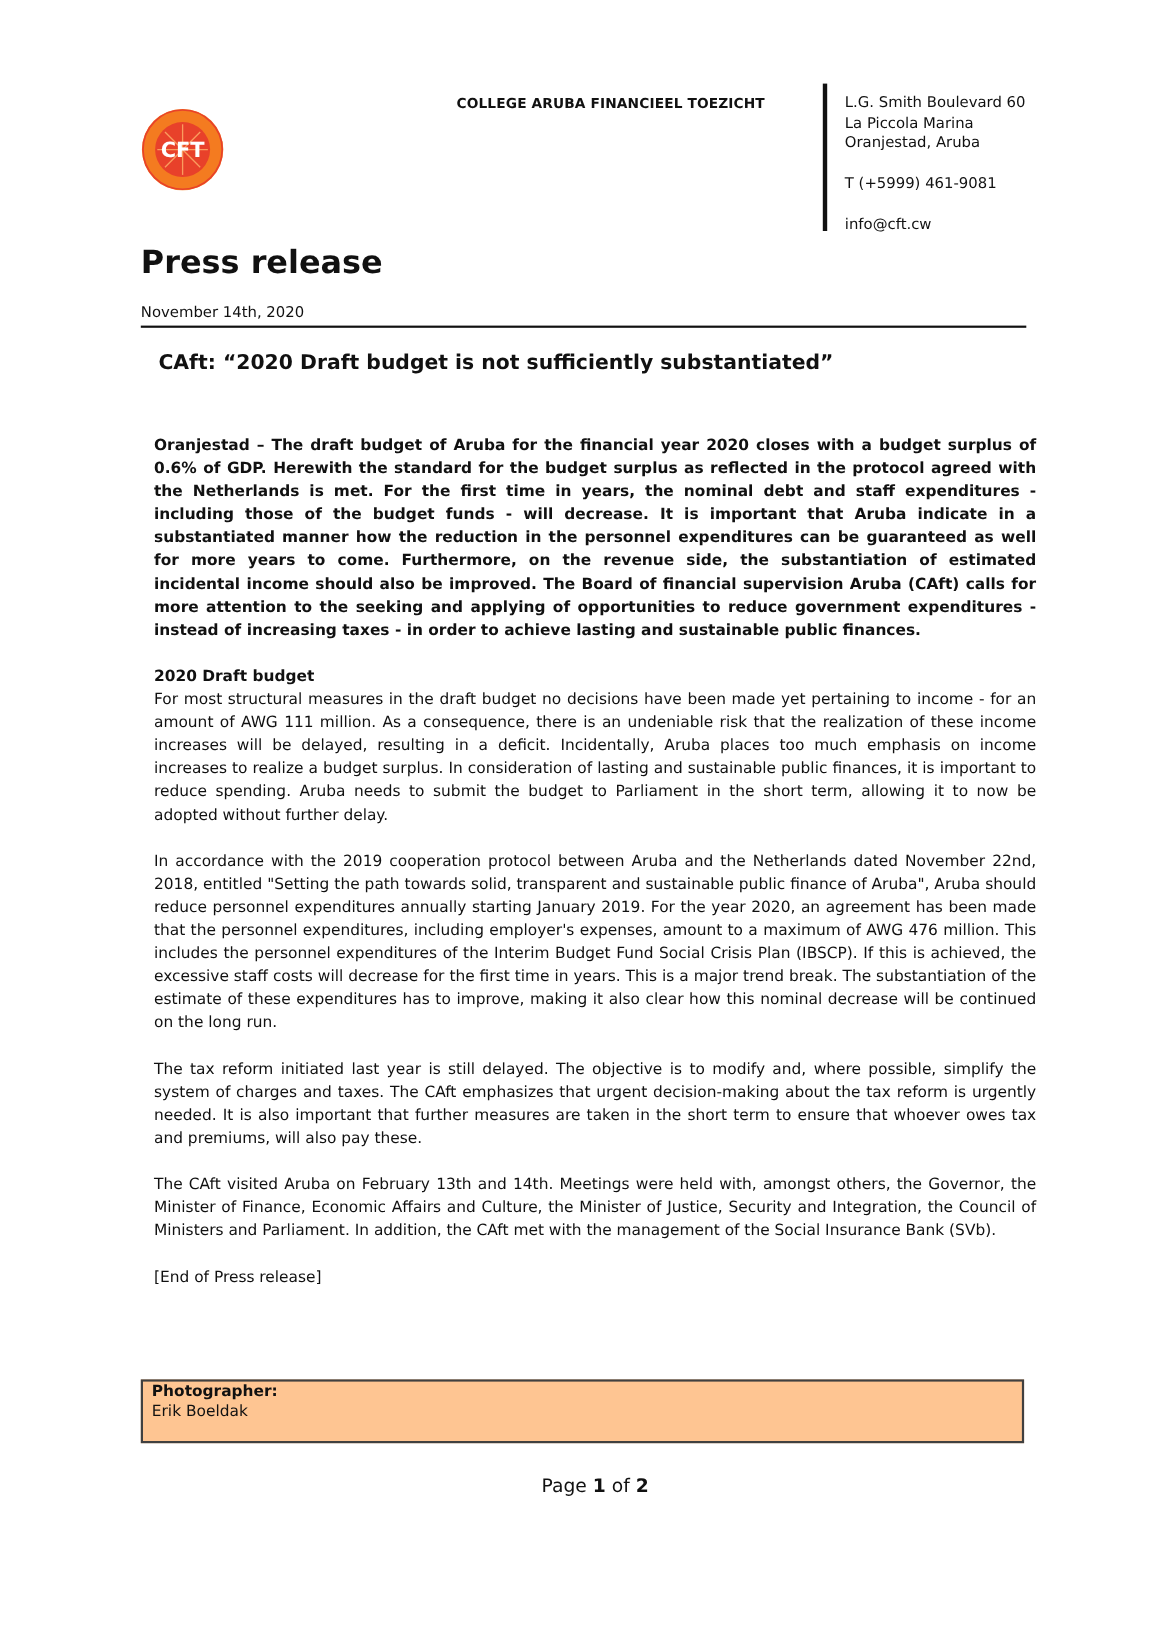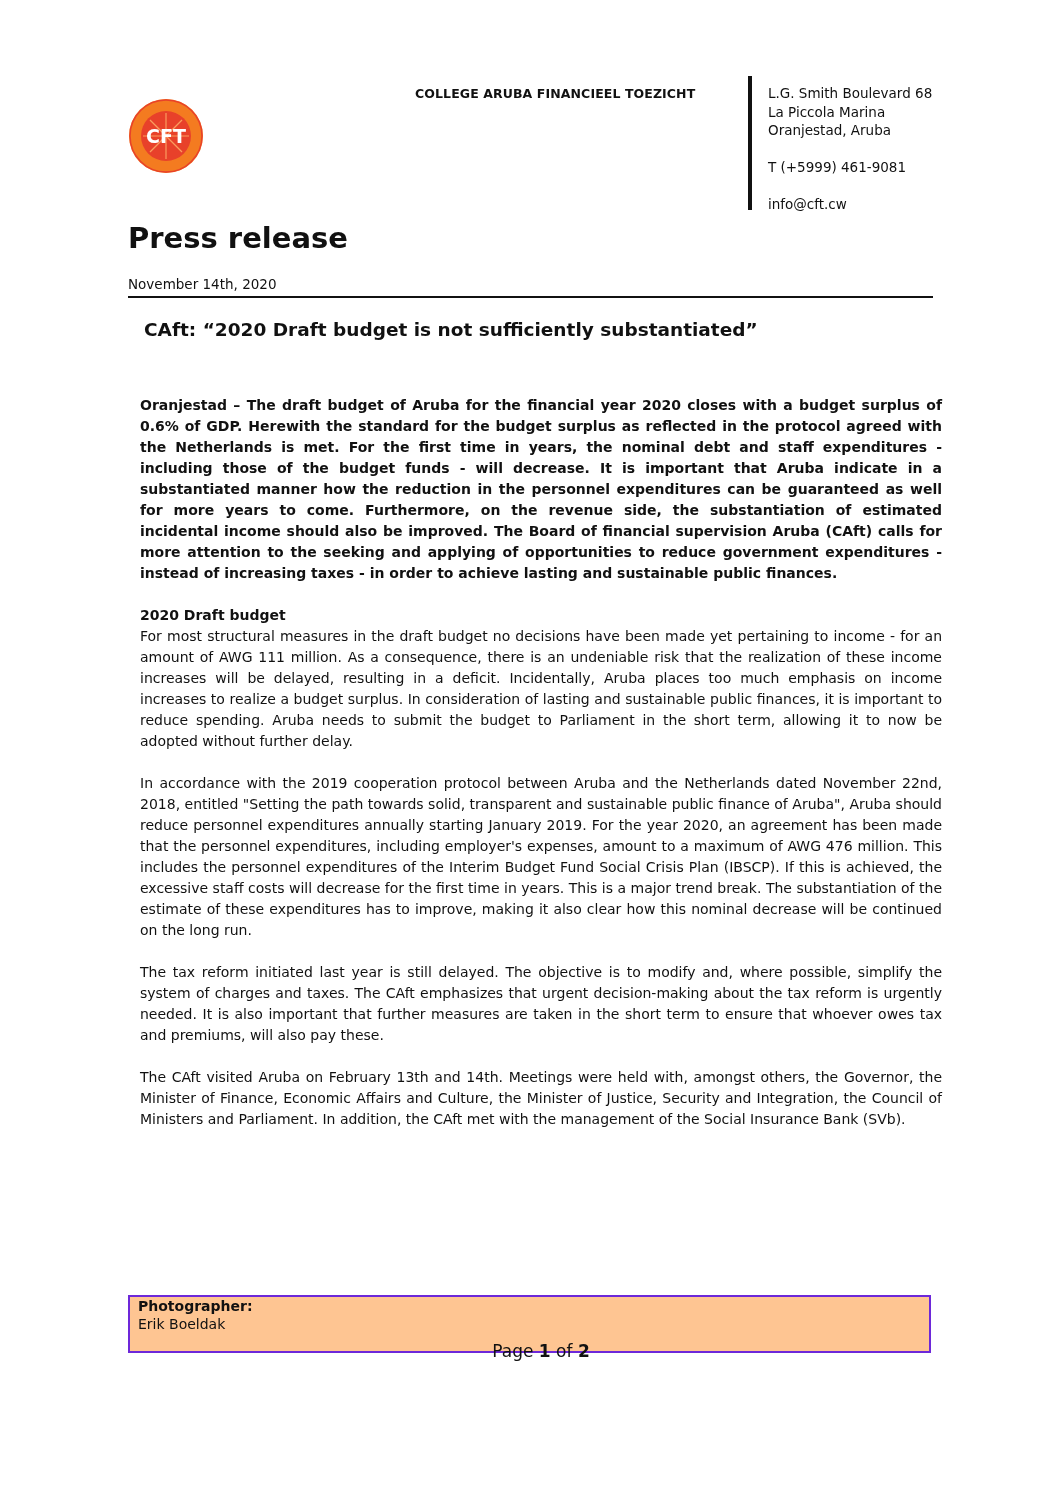--- a/index.html
+++ b/index.html
@@ -11,21 +11,21 @@
   .addr { position: absolute; left: 768px; top: 84px; font-size: 13.5px; line-height: 18.5px; }
   .addr .gap { height: 18.5px; }
   .title { position: absolute; left: 128px; top: 221px; font-size: 29px; font-weight: bold; }
   .date { position: absolute; left: 128px; top: 276px; font-size: 13.5px; }
   .rule { position: absolute; left: 128px; top: 296px; width: 805px; height: 2px; background: #111; }
   .headline { position: absolute; left: 144px; top: 319px; font-size: 18.5px; font-weight: bold; }
   .content { position: absolute; left: 140px; top: 364px; width: 802px; font-size: 14px; line-height: 21px; text-align: justify; margin-top: 31px; }
   .content p { margin: 0 0 21px 0; }
   .lead { font-weight: bold; }
   .sh { font-weight: bold; display: block; }
-  .photo-box { position: absolute; left: 128px; top: 1254px; width: 799px; height: 54px; background: #fec592; border: 2px solid #6d28d9; font-size: 14px; margin-top: 41px; }
+  .photo-box { position: absolute; left: 128px; top: 1254px; width: 799px; height: 54px; background: #fec592; border: 2px solid #404040; font-size: 14px; }
   .photo-box .lbl { position: absolute; left: 8px; top: 1px; font-weight: bold; }
   .photo-box .val { position: absolute; left: 8px; top: 19px; }
   .page-footer { position: absolute; left: 0; width: 1058px; top: 1341px; text-align: center; font-size: 17px; padding-left: 12px; }
   .page-footer b { font-weight: bold; }
 </style>
 </head>
 <body>
 
 <div class="logo">
   <svg width="76" height="76" viewBox="0 0 76 76">
@@ -38,21 +38,21 @@
       <line x1="54" y1="22" x2="22" y2="54"></line>
     </g>
     <circle cx="38" cy="38" r="36" fill="none" stroke="#e8412a" stroke-width="1.5"></circle>
     <text x="38" y="45" text-anchor="middle" font-family="DejaVu Sans, sans-serif" font-weight="bold" font-size="19" fill="#ffffff">CFT</text>
   </svg>
 </div>
 
 <div class="org">COLLEGE ARUBA FINANCIEEL TOEZICHT</div>
 <div class="vbar"></div>
 <div class="addr">
-  <div>L.G. Smith Boulevard 68</div>
+  <div>L.G. Smith Boulevard 60</div>
   <div>La Piccola Marina</div>
   <div>Oranjestad, Aruba</div>
   <div class="gap"></div>
   <div>T (+5999) 461-9081</div>
   <div class="gap"></div>
   <div>info@cft.cw</div>
 </div>
 
 <div class="title">Press release</div>
 <div class="date">November 14th, 2020</div>
@@ -65,20 +65,21 @@
     <span class="sh">2020 Draft budget</span>
     <span>For most structural measures in the draft budget no decisions have been made yet pertaining to income - for an amount of AWG 111 million. As a consequence, there is an undeniable risk that the realization of these income increases will be delayed, resulting in a deficit. Incidentally, Aruba places too much emphasis on income increases to realize a budget surplus. In consideration of lasting and sustainable public finances, it is important to reduce spending. Aruba needs to submit the budget to Parliament in the short term, allowing it to now be adopted without further delay.</span>
   </p>
   <p>
     <span>In accordance with the 2019 cooperation protocol between Aruba and the Netherlands dated November 22nd, 2018, entitled "Setting the path towards solid, transparent and sustainable public finance of Aruba", Aruba should reduce personnel expenditures annually starting January 2019. For the year 2020, an agreement has been made that the personnel expenditures, including employer's expenses, amount to a maximum of AWG 476 million. This includes the personnel expenditures of the Interim Budget Fund Social Crisis Plan (IBSCP). If this is achieved, the excessive staff costs will decrease for the first time in years. This is a major trend break. The substantiation of the estimate of these expenditures has to improve, making it also clear how this nominal decrease will be continued on the long run.</span>
   </p>
   <p>
     <span>The tax reform initiated last year is still delayed. The objective is to modify and, where possible, simplify the system of charges and taxes. The CAft emphasizes that urgent decision-making about the tax reform is urgently needed. It is also important that further measures are taken in the short term to ensure that whoever owes tax and premiums, will also pay these.</span>
   </p>
   <p>The CAft visited Aruba on February 13th and 14th. Meetings were held with, amongst others, the Governor, the Minister of Finance, Economic Affairs and Culture, the Minister of Justice, Security and Integration, the Council of Ministers and Parliament. In addition, the CAft met with the management of the Social Insurance Bank (SVb).</p>
+  <p>[End of Press release]</p>
 </div>
 
 <div class="photo-box">
   <div class="lbl">Photographer:</div>
   <div class="val">Erik Boeldak</div>
 </div>
 
 <div class="page-footer">
   <span>Page</span>
   <b>1</b>

